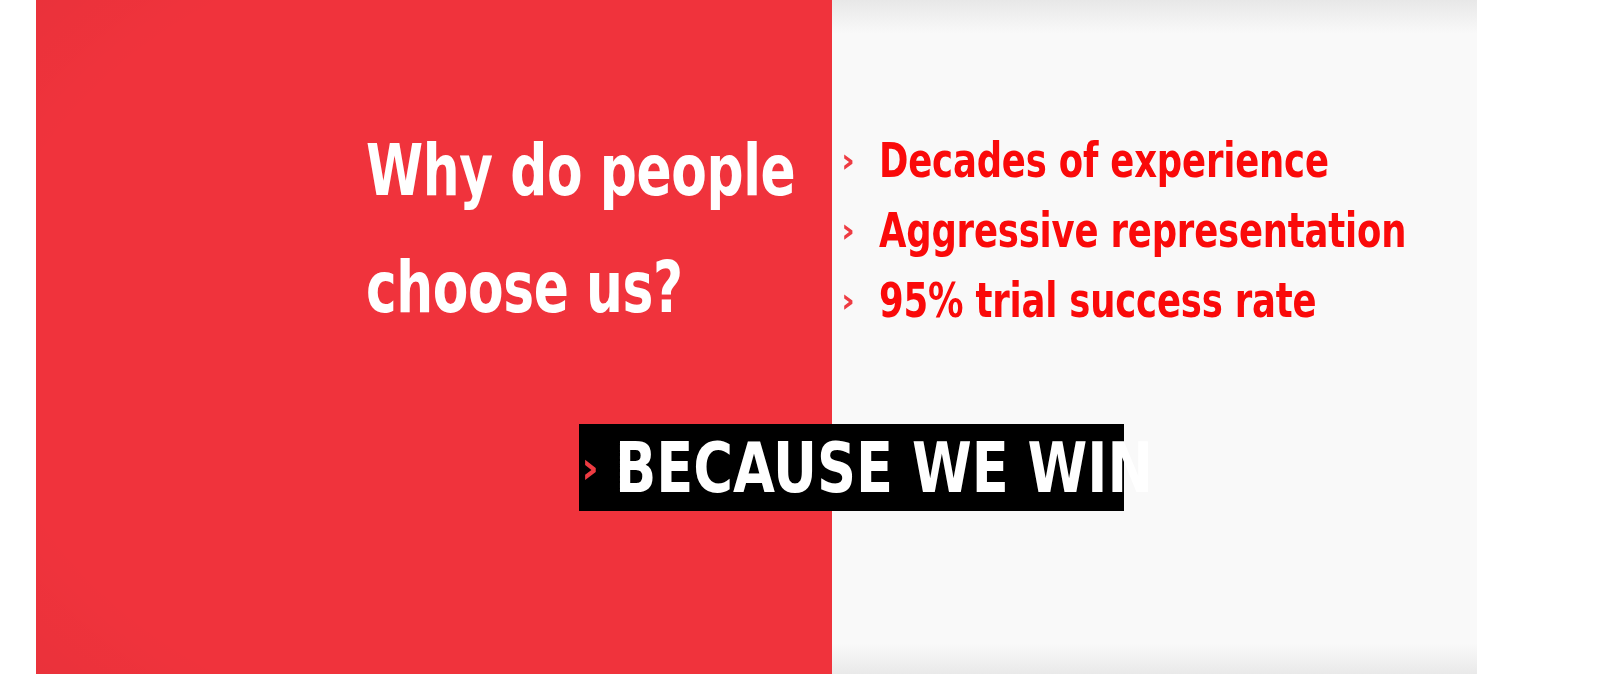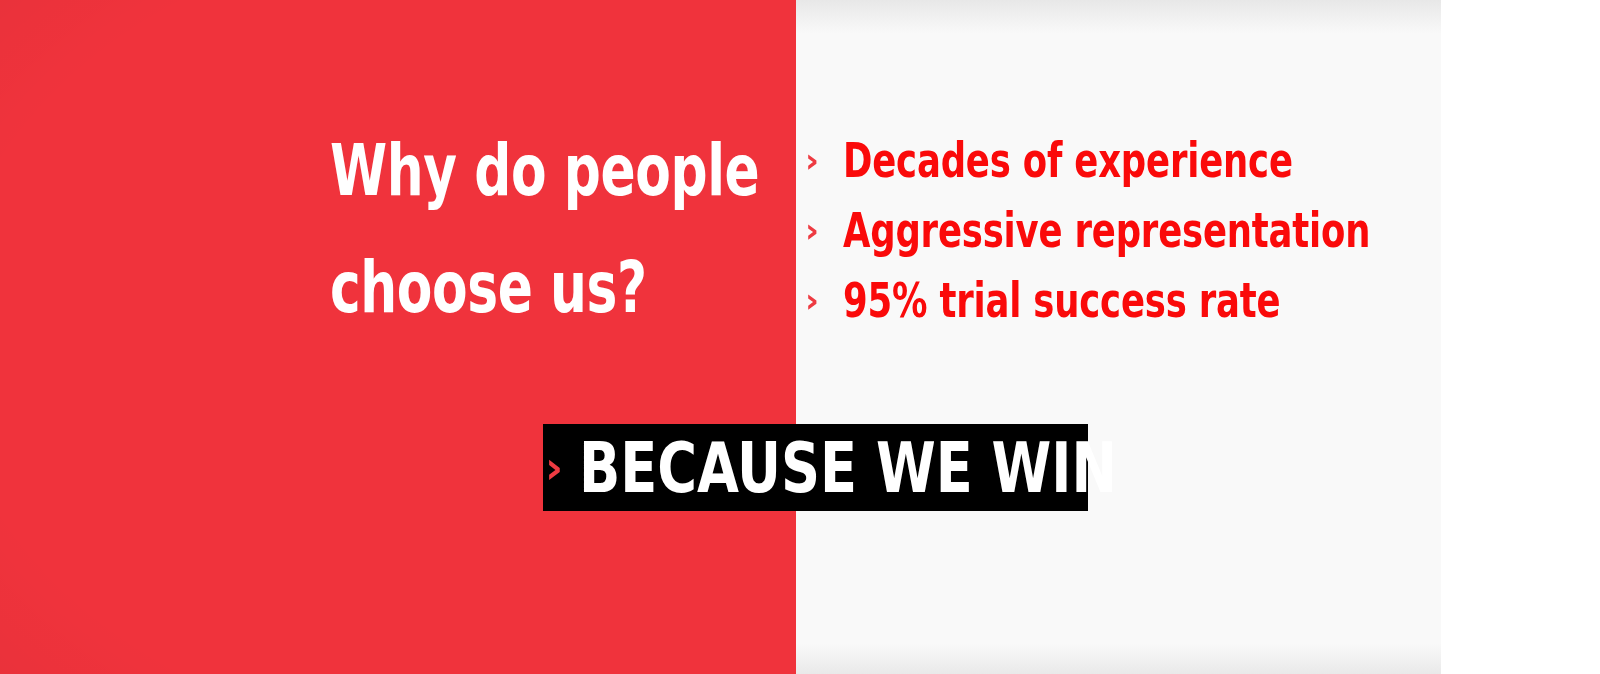--- a/index.html
+++ b/index.html
@@ -11,20 +11,21 @@
   body {
     font-family: "Liberation Sans", "DejaVu Sans", sans-serif;
   }
 
   .slide {
     position: relative;
     width: 1441px;
     height: 674px;
     overflow: hidden;
     background: #f9f9f9;
+    margin-left: 36px;
   }
 
   
   .panel-red {
     position: absolute;
     left: 0;
     top: 0;
     width: 796px;
     height: 674px;
     background: #f0333c;

